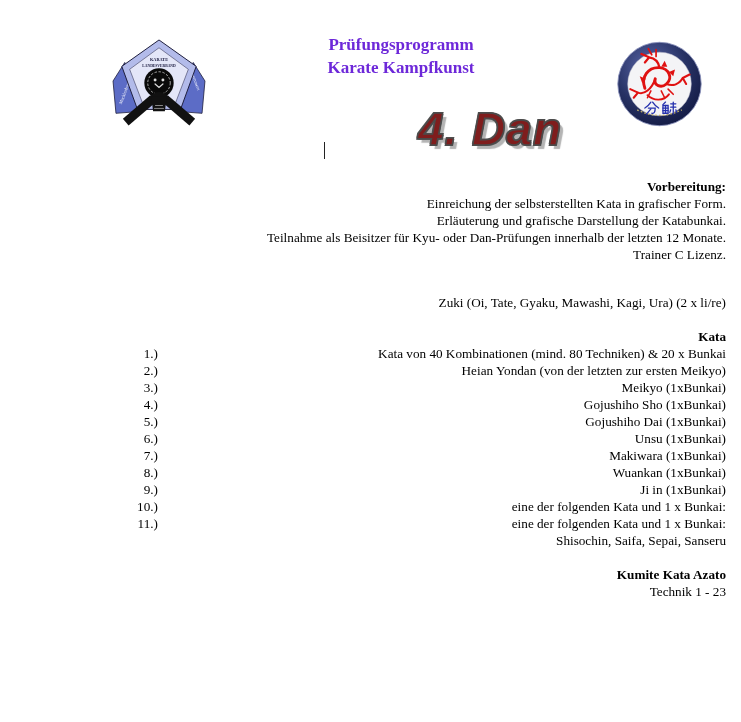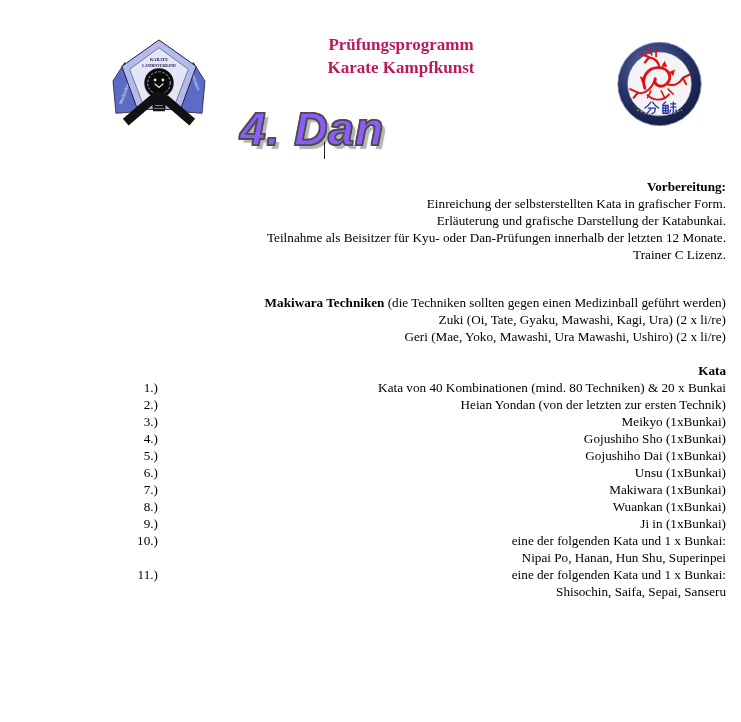--- a/index.html
+++ b/index.html
@@ -6,28 +6,28 @@
   #page{
     position:relative;width:741px;height:722px;background:#ffffff;overflow:hidden;
     font-family:"Liberation Serif", serif;color:#000;
   }
   
   .logo{position:absolute;}
   #logo-left{left:110px;top:38px;width:98px;height:90px;}
   #logo-right{left:615px;top:41px;width:89px;height:86px;}
   #header-title{
     position:absolute;left:251px;top:33px;width:300px;text-align:center;
-    font-weight:bold;font-size:17px;line-height:23px;color:#be185d;
+    font-weight:bold;font-size:17px;line-height:23px;color:#6d28d9;
     font-family:"Liberation Serif", serif;
   }
   #dan-title{
-    position:absolute;left:240px;top:101px;width:322px;text-align:left;
+    position:absolute;left:240px;top:101px;width:322px;text-align:right;
     font-family:"Liberation Sans", sans-serif;
     font-size:46px;line-height:56px;font-weight:bold;font-style:italic;
-    letter-spacing:1px;color:#8b5cf6;
+    letter-spacing:1px;color:#7f1d1d;
     -webkit-text-stroke:1.3px #4a4a4a;
     text-shadow:
       -1px -1px 0 #555, 1px -1px 0 #555, -1px 1px 0 #555, 1px 1px 0 #555,
       4px 4px 1px #b4b4b4;
   }
   #cursor-bar{position:absolute;left:324px;top:142px;width:1px;height:17px;background:#222;}
   
   #body-content{
     position:absolute;left:110px;top:178px;width:616px;
     font-size:13.2px;line-height:17px;
@@ -131,37 +131,33 @@
 
     <div class="sec" id="sec-vorbereitung">
       <div class="sec-heading line">Vorbereitung:</div>
       <div class="line">Einreichung der selbsterstellten Kata in grafischer Form.</div>
       <div class="line">Erläuterung und grafische Darstellung der Katabunkai.</div>
       <div class="line">Teilnahme als Beisitzer für Kyu- oder Dan-Prüfungen innerhalb der letzten 12 Monate.</div>
       <div class="line">Trainer C Lizenz.</div>
     </div>
 
     <div class="sec" id="sec-makiwara">
-      <div class="line">
-        <span class="inline-bold">Makiwara Techniken</span><span> (die Techniken sollten gegen einen Medizinball geführt werden)</span>
-      </div>
       <div class="line">Zuki (Oi, Tate, Gyaku, Mawashi, Kagi, Ura) (2 x li/re)</div>
-      <div class="line">Geri (Mae, Yoko, Mawashi, Ura Mawashi, Ushiro) (2 x li/re)</div>
     </div>
 
     <div class="sec" id="sec-kata">
       <div class="sec-heading line">Kata</div>
 
       <div class="kata-item">
         <span class="num">1.)</span>
         <span class="txt">Kata von 40 Kombinationen (mind. 80 Techniken) &amp; 20 x Bunkai</span>
       </div>
       <div class="kata-item">
         <span class="num">2.)</span>
-        <span class="txt">Heian Yondan (von der letzten zur ersten Technik)</span>
+        <span class="txt">Heian Yondan (von der letzten zur ersten Meikyo)</span>
       </div>
       <div class="kata-item">
         <span class="num">3.)</span>
         <span class="txt">Meikyo (1xBunkai)</span>
       </div>
       <div class="kata-item">
         <span class="num">4.)</span>
         <span class="txt">Gojushiho Sho (1xBunkai)</span>
       </div>
       <div class="kata-item">
@@ -181,23 +177,26 @@
         <span class="txt">Wuankan (1xBunkai)</span>
       </div>
       <div class="kata-item">
         <span class="num">9.)</span>
         <span class="txt">Ji in (1xBunkai)</span>
       </div>
       <div class="kata-item">
         <span class="num">10.)</span>
         <span class="txt">eine der folgenden Kata und 1 x Bunkai:</span>
       </div>
-      <div class="kata-sub line">Nipai Po, Hanan, Hun Shu, Superinpei</div>
       <div class="kata-item">
         <span class="num">11.)</span>
         <span class="txt">eine der folgenden Kata und 1 x Bunkai:</span>
       </div>
       <div class="kata-sub line">Shisochin, Saifa, Sepai, Sanseru</div>
     </div>
 
+    <div class="sec" id="sec-kumite">
+      <div class="sec-heading line">Kumite Kata Azato</div>
+      <div class="line">Technik 1 - 23</div>
+    </div>
 
   </div>
 </div>
 
 </body></html>

